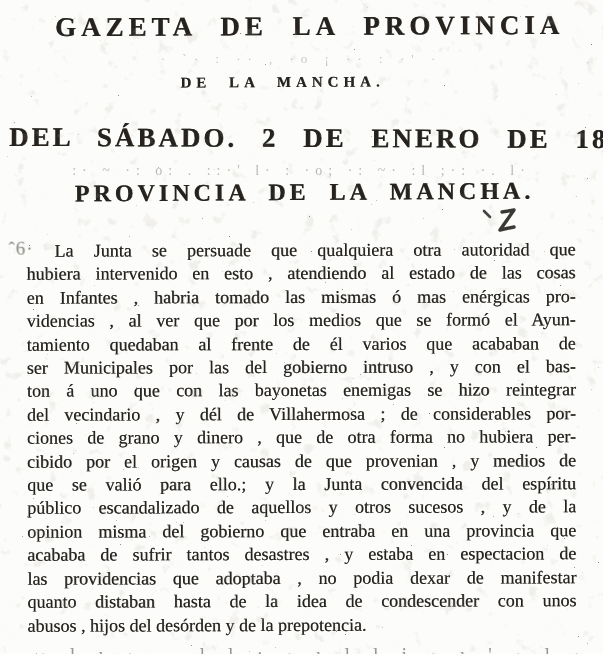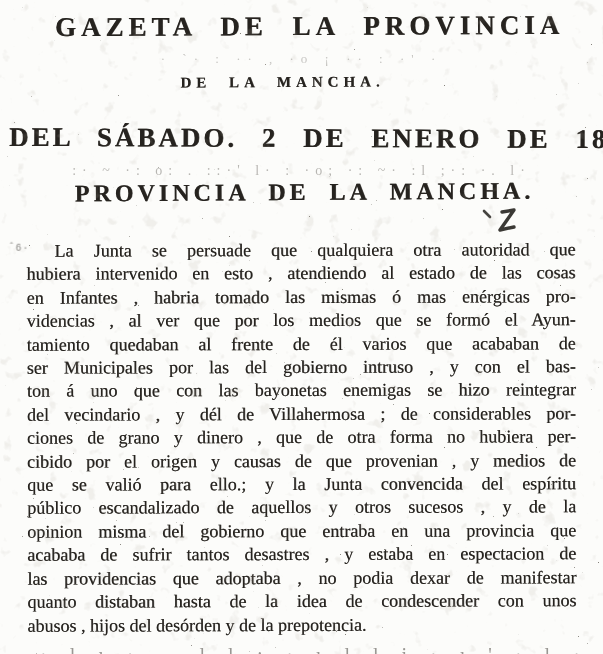--- a/index.html
+++ b/index.html
@@ -54,22 +54,22 @@
     position:absolute; left:27px; top:239px; width:549px;
     font-size:18px; line-height:23.4px;
     transform:rotate(-0.15deg);
     text-shadow:0.35px 0 0 rgba(38,35,31,0.65);
   }
   .line { text-align:justify; text-align-last:justify; }
   .line.first { padding-left:28px; }
   .line.last  { text-align-last:left; }
   .margin-mark {
     position:absolute; left:-18px; top:-3px;
-    font-size:10px; opacity:0.55; letter-spacing:1px;
-    filter:blur(0.3px); text-shadow:none;font-family:Liberation Mono, monospace;
+    font-size:19px; opacity:0.55; letter-spacing:1px;
+    filter:blur(0.3px); text-shadow:none;
   }
   .ink-flourish { position:absolute; left:478px; top:203px; z-index:4; }
 </style>
 </head>
 <body>
 
 <div class="page">
 
   <div class="center-line gazeta-title">GAZETA DE LA PROVINCIA</div>
 

